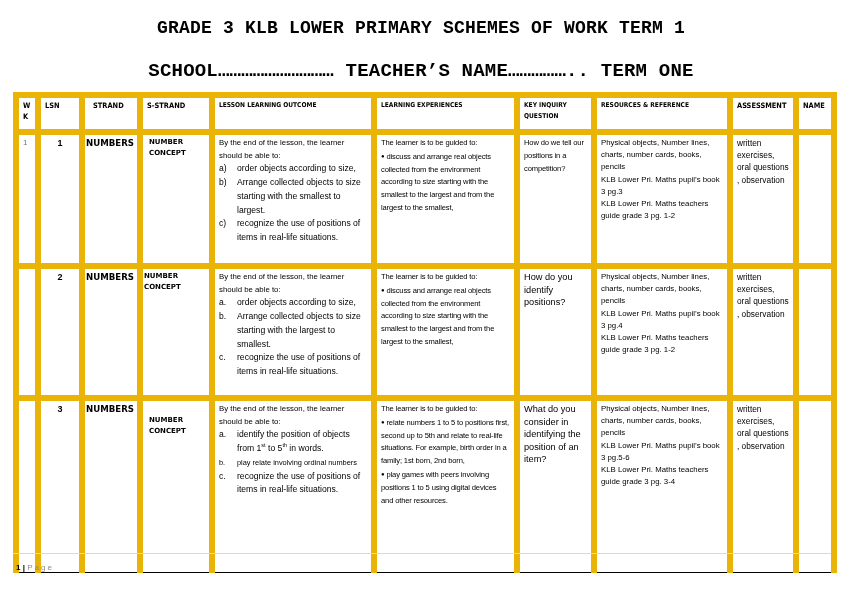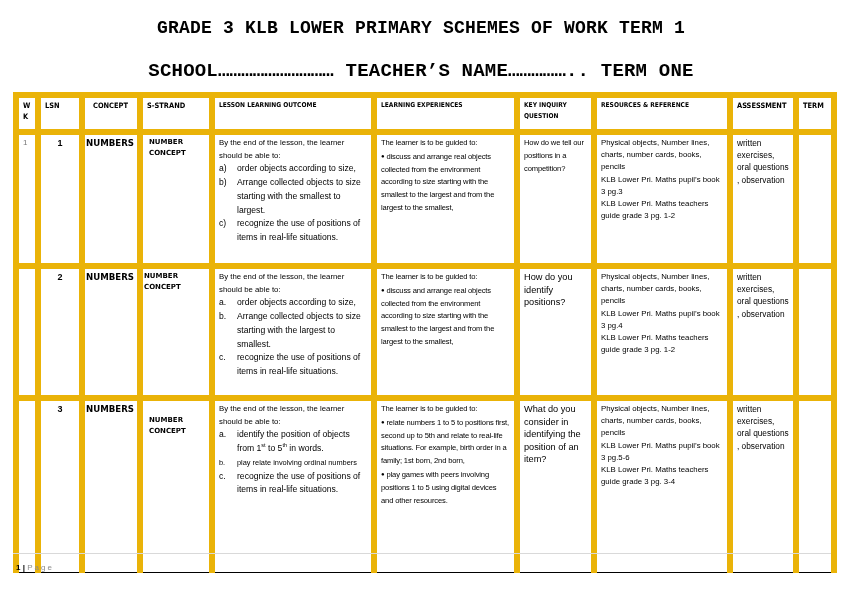--- a/index.html
+++ b/index.html
@@ -70,28 +70,28 @@
     <col style="width:143px">
     <col style="width:77px">
     <col style="width:136px">
     <col style="width:66px">
     <col style="width:38px">
   </colgroup>
   <thead>
     <tr>
       <th style="width:10px">W K</th>
       <th>LSN</th>
-      <th style="padding-left:8px">CONCEPT</th>
+      <th style="padding-left:8px">STRAND</th>
       <th>S-STRAND</th>
       <th style="font-size:6.6px">LESSON  LEARNING OUTCOME</th>
       <th style="font-size:6.6px">LEARNING EXPERIENCES</th>
       <th style="font-size:6.6px">KEY INQUIRY QUESTION</th>
       <th style="font-size:6.6px">RESOURCES &amp; REFERENCE</th>
       <th>ASSESSMENT</th>
-      <th>TERM</th>
+      <th>NAME</th>
     </tr>
   </thead>
   <tbody>
 
     <tr class="row1">
       <td class="wk">1</td>
       <td class="lsn">1</td>
       <td class="strand">NUMBERS</td>
       <td class="sstrand" style="padding-left:6px">NUMBER CONCEPT</td>
       <td class="outcome">

